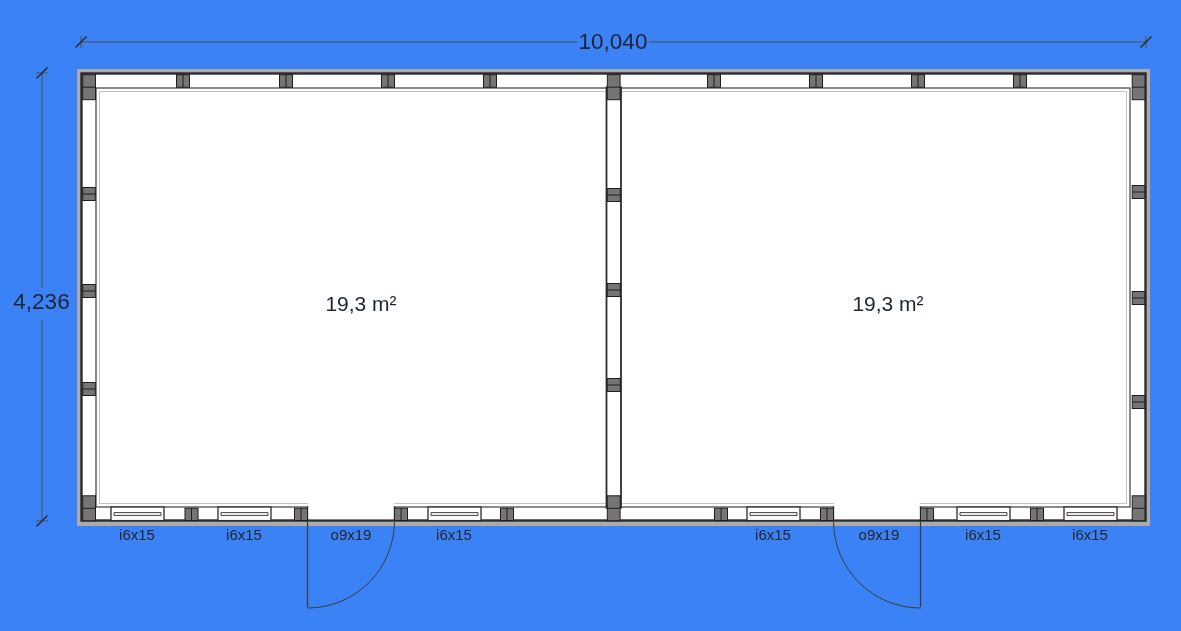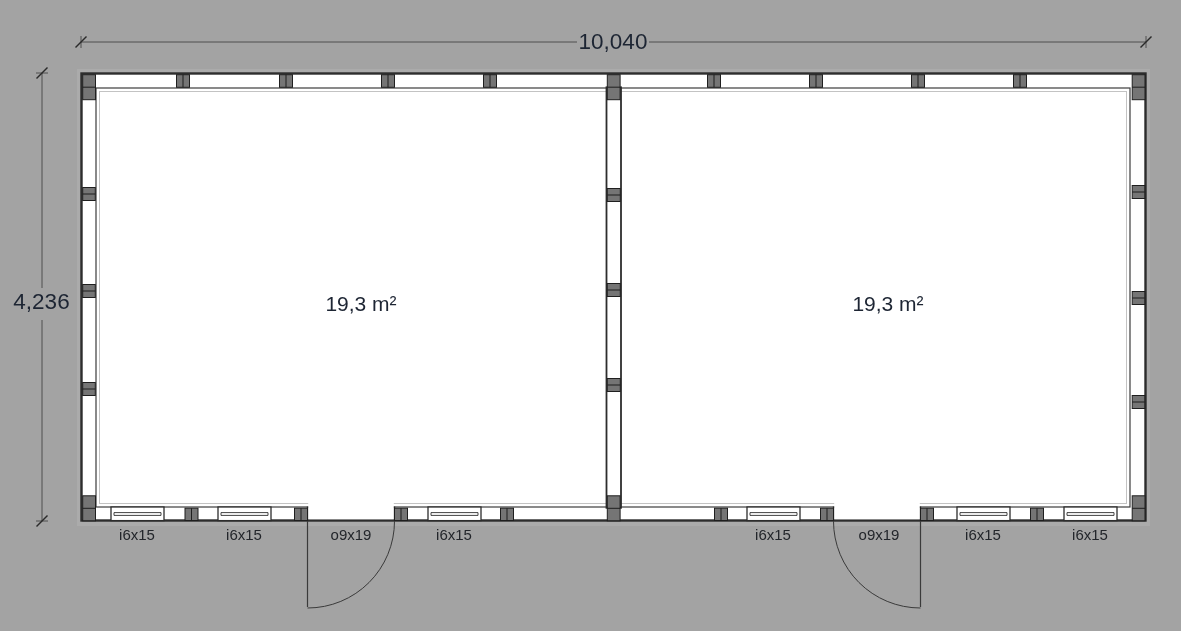--- a/index.html
+++ b/index.html
@@ -1,20 +1,20 @@
 <!DOCTYPE html>
 <html style="--line-color: #2d2d2d; --text-color: #1d2533; --stud-color: #757575; --band-color: #ababab; --label-color: #23262b;"><head>
 <meta charset="utf-8">
 <style>
   :root{
     --line-color:#2d2d2d; --text-color:#1d2533; --stud-color:#757575;
     --band-color:#ababab; --label-color:#23262b;
   }
   html,body{margin:0;padding:0;background:#ffffff;}
-  .canvas-wrap{width:1181px;height:631px;background:#a3a3a3;position:relative;overflow:hidden;}
+  .canvas-wrap{width:1181px;height:631px;background:#3b82f6;position:relative;overflow:hidden;}
   svg text{font-family:"Liberation Sans", sans-serif; fill:var(--text-color);}
   .dim-text{font-size:22.5px;}
   .room-text{font-size:21px;}
   .open-text{font-size:15px; fill:var(--label-color);}
   .band{fill:var(--band-color); stroke:none;}
   .wall-outline{fill:#ffffff; stroke:var(--line-color); stroke-width:2.4;}
   .inner-outline{fill:#ffffff; stroke:#3c3c3c; stroke-width:1.2;}
   .accent{fill:none; stroke:#c3c3c3; stroke-width:1;}
   .mid-wall{fill:#ffffff; stroke:var(--line-color); stroke-width:1.8;}
   .stud{fill:var(--stud-color); stroke:#1f1f1f; stroke-width:1;}

